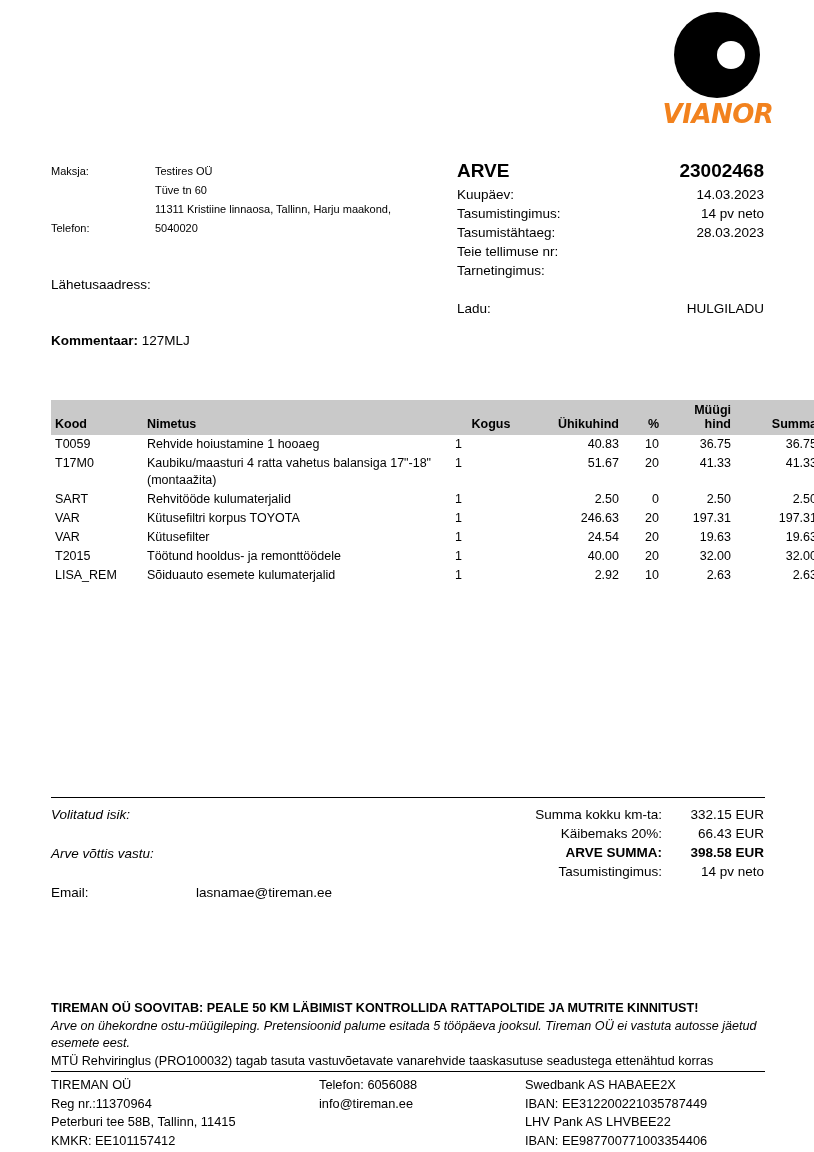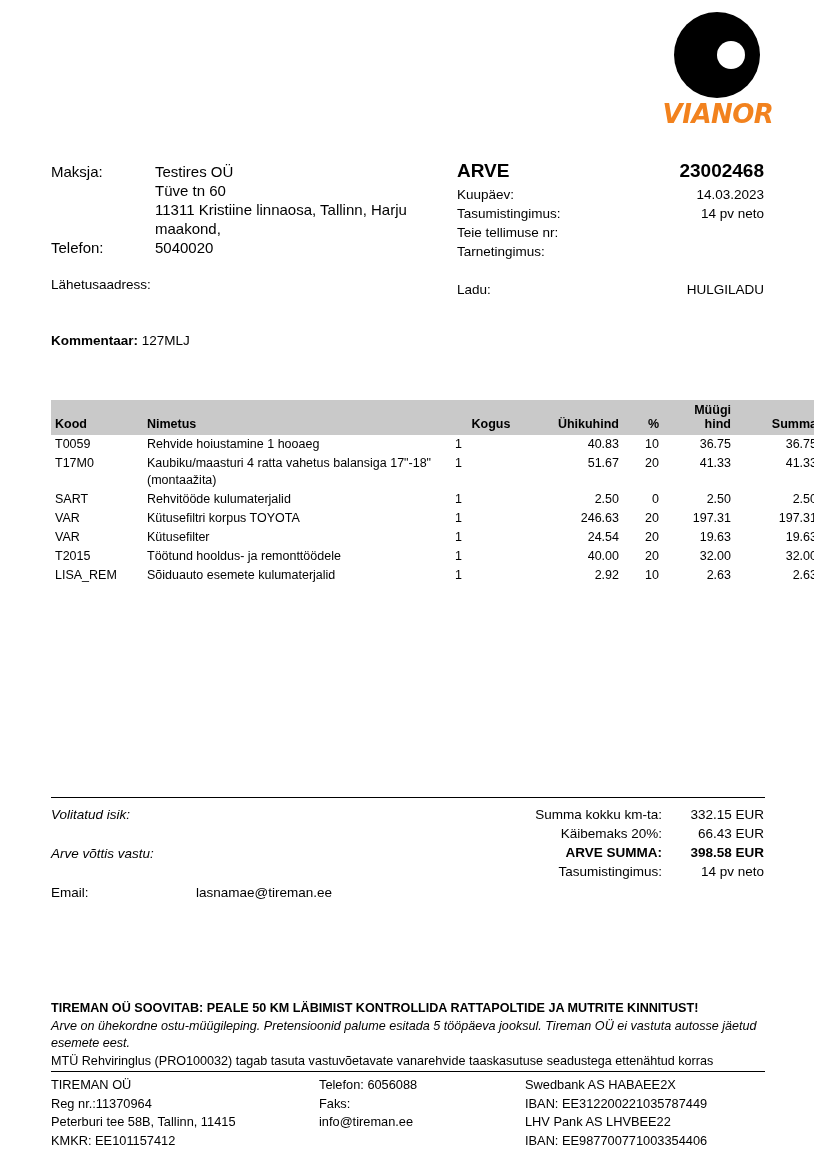--- a/index.html
+++ b/index.html
@@ -60,21 +60,21 @@
     color: #F2821E;
     line-height: 28px;
   }
 
   
   .party {
     position: absolute;
     left: 51px;
     top: 162px;
     width: 400px;
-    font-size: 15px;
+    font-size: 11px;
     line-height: 19px;
   }
   .party-row {
     display: flex;
   }
   .party-label {
     width: 104px;
     flex: 0 0 104px;
   }
   .party-val {
@@ -283,20 +283,24 @@
       <div>ARVE</div>
       <div>23002468</div>
     </div>
     <div class="meta-row">
       <div class="k">Kuupäev:</div>
       <div class="v">14.03.2023</div>
     </div>
     <div class="meta-row">
       <div class="k">Tasumistingimus:</div>
       <div class="v">14 pv neto</div>
+    </div>
+    <div class="meta-row">
+      <div class="k">Tasumistähtaeg:</div>
+      <div class="v">28.03.2023</div>
     </div>
     <div class="meta-row">
       <div class="k">Teie tellimuse nr:</div>
       <div class="v"></div>
     </div>
     <div class="meta-row">
       <div class="k">Tarnetingimus:</div>
       <div class="v"></div>
     </div>
     <div class="meta-spacer"></div>
@@ -429,21 +433,20 @@
 
   <div class="footcols">
     <div class="fc1">
       <div>TIREMAN OÜ</div>
       <div>Reg nr.:11370964</div>
       <div>Peterburi tee 58B, Tallinn, 11415</div>
       <div>KMKR: EE101157412</div>
     </div>
     <div class="fc2">
       <div>Telefon: 6056088</div>
-      <div>Faks:</div>
       <div>info@tireman.ee</div>
     </div>
     <div class="fc3">
       <div>Swedbank AS HABAEE2X</div>
       <div>IBAN: EE312200221035787449</div>
       <div>LHV Pank AS LHVBEE22</div>
       <div>IBAN: EE987700771003354406</div>
     </div>
   </div>
 

